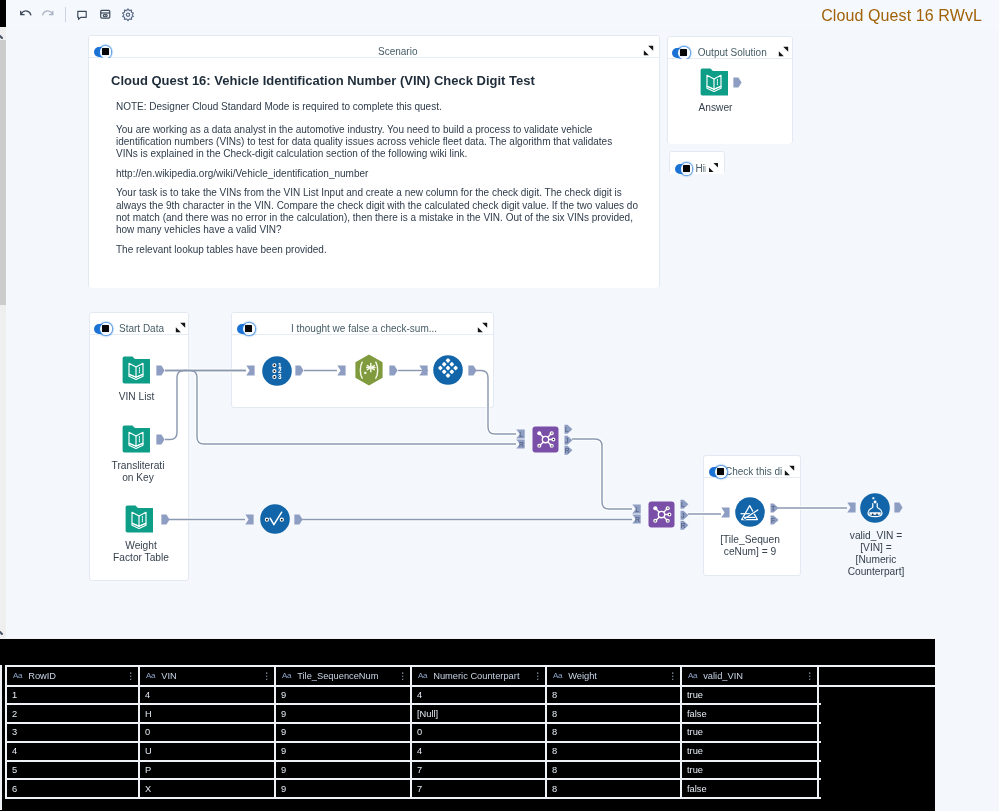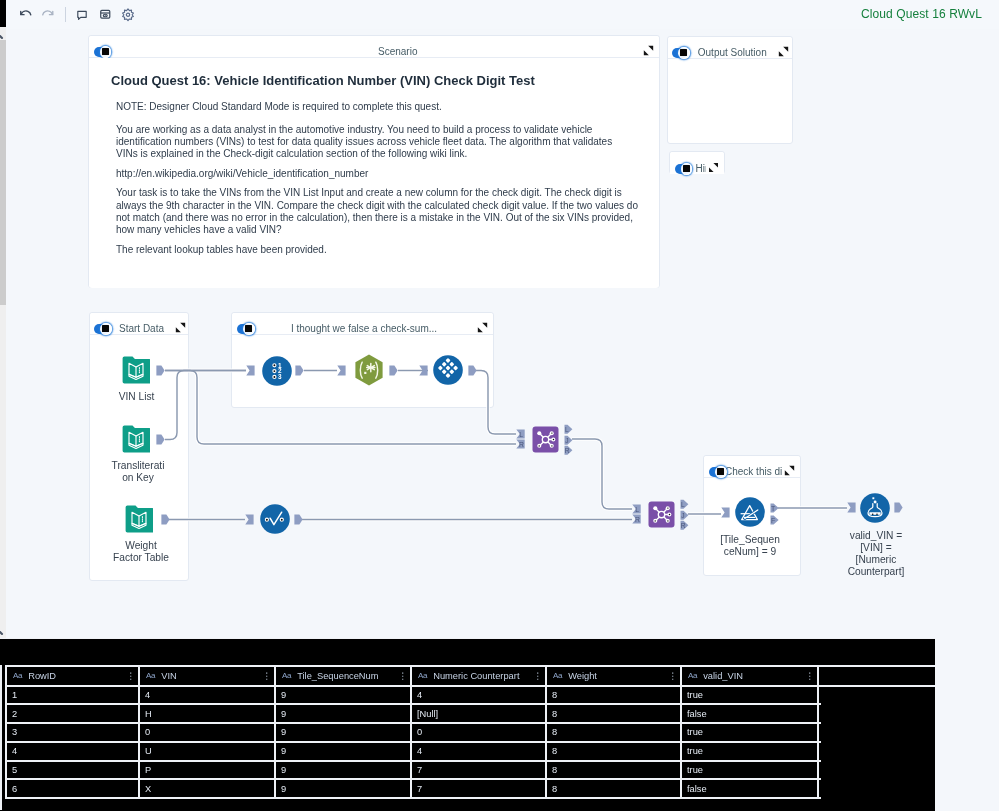--- a/index.html
+++ b/index.html
@@ -14,22 +14,22 @@
   #app { position:relative; width:999px; height:811px; overflow:hidden; }
 
   
   .toolbar { position:absolute; left:0; top:0; width:999px; height:29px; z-index:20;
              background:#f5f8fc; }
   .tb-icons { position:absolute; left:13.5px; top:0; height:29px; display:flex;
               align-items:center; gap:0px; }
   .tb-btn { width:23px; height:29px; display:flex; align-items:center;
             justify-content:center; cursor:pointer; }
   .tb-sep { width:1px; height:15px; background:#ccd4e0; margin:0 5px; }
-  .tb-title { position:absolute; right:17px; top:7px; font-size:12px;
-              color:#15803d; letter-spacing:0.1px;margin-left:27px; }
+  .tb-title { position:absolute; right:17px; top:7px; font-size:16px;
+              color:#a16207; letter-spacing:0.1px;margin-left:27px; }
 
   
   .blk-corner { position:absolute; z-index:30; left:0; top:0; width:6px; height:27px; background:#000; }
   .left-rail { position:absolute; z-index:25; left:0; top:27px; width:6px; height:611px;
                background:#efefef; }
   .left-thumb { position:absolute; z-index:26; left:0; top:39.5px; width:6px; height:265px;
                background:#cccccc; }
   .rail-caret-top { position:absolute; z-index:27; left:-4px; top:28px; width:11px; height:12px; overflow:hidden; }
   .rail-caret-bot { position:absolute; z-index:27; left:-4px; top:624px; width:11px; height:14px; overflow:hidden; }
 
@@ -184,20 +184,35 @@
             <div class="tgl-knob"></div>
           </div>
         <div class="cbox-title">Output Solution</div>
         <div class="expander" style="margin-right:1px;">
           <svg width="11" height="11" viewBox="0 0 11 11">
             <path d="M10.2 0.8 L10.2 5.8 L5.2 0.8 Z" fill="#151515"></path>
             <path d="M0.8 10.2 L5.8 10.2 L0.8 5.2 Z" fill="#151515"></path>
           </svg>
         </div>
       </div>
+      <div class="cbox-body" style="height:85px;">
+        <div class="node" style="left:32px; top:9px;">
+          <svg width="28" height="28" viewBox="0 0 28 28">
+            <path d="M0.6 2.3 a1.8 1.8 0 0 1 1.8-1.8 h8.1 l2.4 2.6 h14.5 a1.8 1.8 0 0 1 1.8 1.8 v20.8 a1.8 1.8 0 0 1 -1.8 1.8 h-25 a1.8 1.8 0 0 1 -1.8 -1.8 Z" fill="#0e9e88"></path>
+            <path d="M14 10.9 L7.0 7.3 L7.0 18.3 L14 21.3 L21 18.3 L21 7.3 Z" fill="none" stroke="#ffffff" stroke-width="1.15" stroke-linejoin="round"></path>
+        <path d="M14 10.9 L14 21.3" stroke="#ffffff" stroke-width="1.15"></path>
+        <path d="M7.0 18.3 L14 21.3 L21 18.3 L21 20.2 L14 23.4 L7.0 20.2 Z" fill="none" stroke="#ffffff" stroke-width="1.15" stroke-linejoin="round"></path>
+        <path d="M17.4 11.6 L17.4 12.5 M17.4 13.7 L17.4 14.6 M17.4 15.8 L17.4 16.7" stroke="#ffffff" stroke-width="1.05" stroke-linecap="round"></path>
+          </svg>
+        </div>
+        <svg class="anchor" style="left:65px; top:18px;" width="9" height="11" viewBox="0 0 9 11">
+          <path d="M0.4 0.4 H5.4 L8.6 5.5 L5.4 10.6 H0.4 Z" fill="#8e9dc2"></path>
+        </svg>
+        <div class="node-lbl" style="left:3px; top:43px; width:90px;">Answer</div>
+      </div>
     </div>
 
     <div class="cbox" style="left:669px; top:151px; width:56px; height:23px;">
       <div class="cbox-head" style="border-bottom:none;">
         <div class="tgl">
             <div class="tgl-knob"></div>
           </div>
         <div class="cbox-title" style="text-align:left; margin-left:5px;">Hint</div>
         <div class="expander">
           <svg width="11" height="11" viewBox="0 0 11 11">

